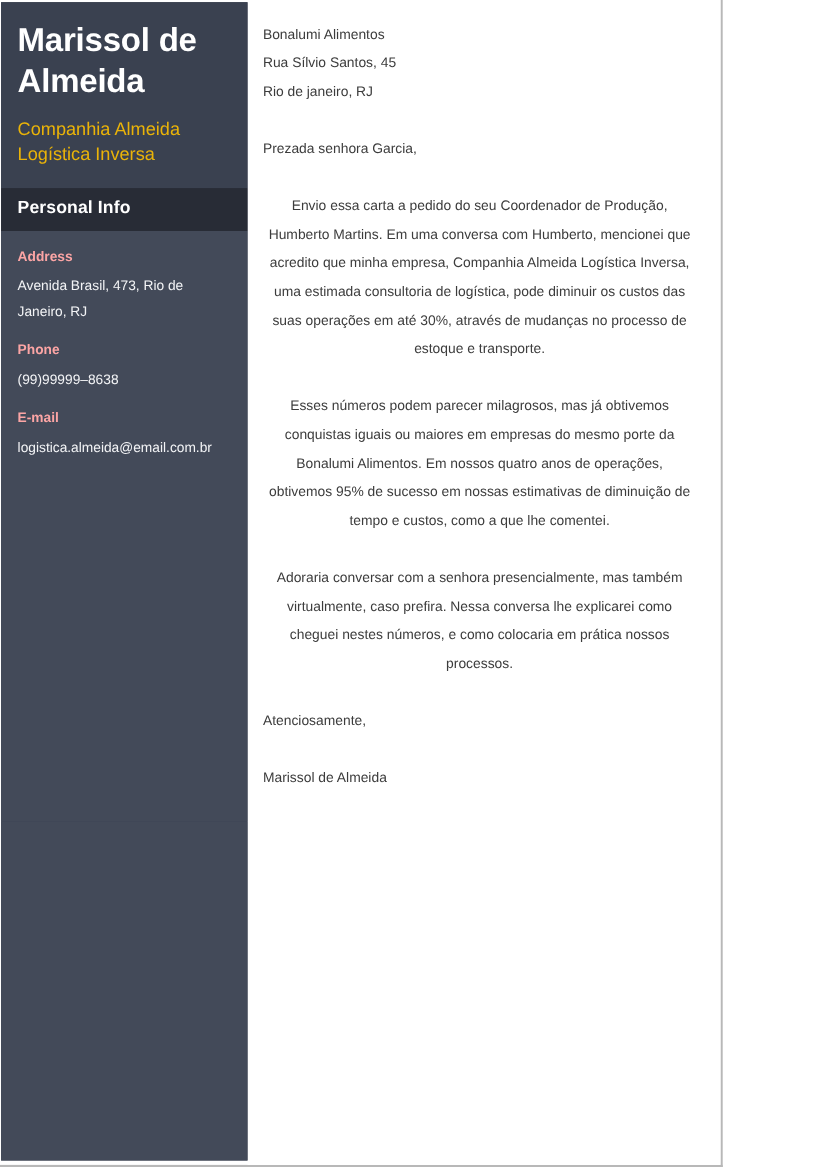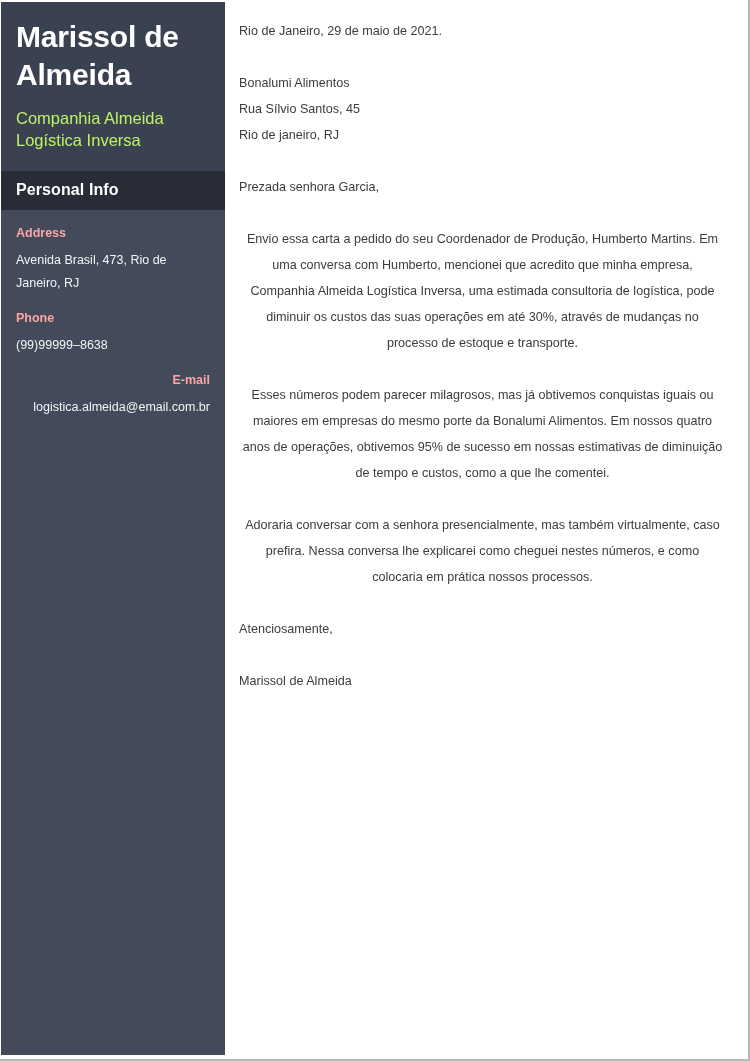--- a/index.html
+++ b/index.html
@@ -9,21 +9,21 @@
   }
   body {
     width: 750px;
     height: 1061px;
     font-family: "Liberation Sans", sans-serif;
     overflow: hidden;
   }
 
   .page {
     position: relative;
-    width: 750px;
+    width: 657px;
     height: 1061px;
     box-sizing: border-box;
     background: #ffffff;
     border-right: 2px solid #b8b8b8;
     border-bottom: 2px solid #b8b8b8;
     display: flex;
     align-items: stretch;
   }
 
   
@@ -49,21 +49,21 @@
     font-weight: bold;
     color: #ffffff;
     margin: 0 0 12px 0;
     letter-spacing: -0.2px;
   }
 
   .subtitle {
     font-size: 16.5px;
     line-height: 1.34;
     font-weight: normal;
-    color: #bef264;
+    color: #eab308;
     margin: 0;
   }
 
   .section-band {
     background: #282c36;
     padding: 10px 28px 11px 15px;
     box-sizing: border-box;
   }
 
   .section-band-title {
@@ -77,21 +77,21 @@
   .sidebar-body {
     background: #434a59;
     padding: 16px 15px 20px 15px;
     box-sizing: border-box;
     flex: 1 1 auto;
   }
 
   .contact-block {
     margin-bottom: 16px;
   }
-  .contact-block:last-child { margin-bottom: 0; text-align: right; }
+  .contact-block:last-child { margin-bottom: 0; }
 
   .contact-label {
     font-size: 12.5px;
     font-weight: bold;
     color: #fca5a5;
     margin: 0 0 9px 0;
   }
 
   .contact-value {
     font-size: 12.5px;
@@ -181,23 +181,20 @@
       </div>
 
       <div class="sidebar-fill"></div>
 
     </div>
   </aside>
 
   <main class="content">
     <div class="letter">
 
-      <div class="block">
-        <p class="line">Rio de Janeiro, 29 de maio de 2021.</p>
-      </div>
 
       <div class="block">
         <p class="line">Bonalumi Alimentos</p>
         <p class="line">Rua Sílvio Santos, 45</p>
         <p class="line">Rio de janeiro, RJ</p>
       </div>
 
       <div class="block">
         <p class="line">Prezada senhora Garcia,</p>
       </div>

